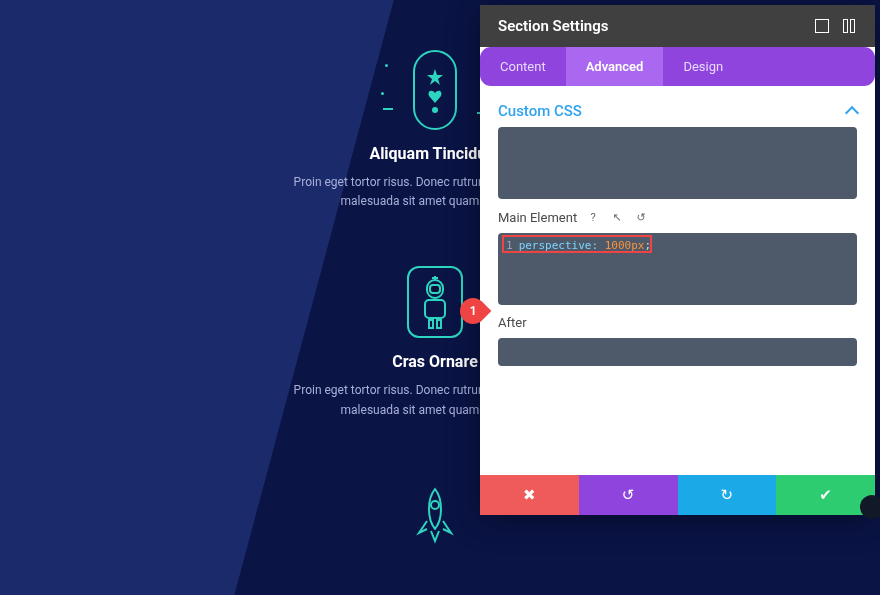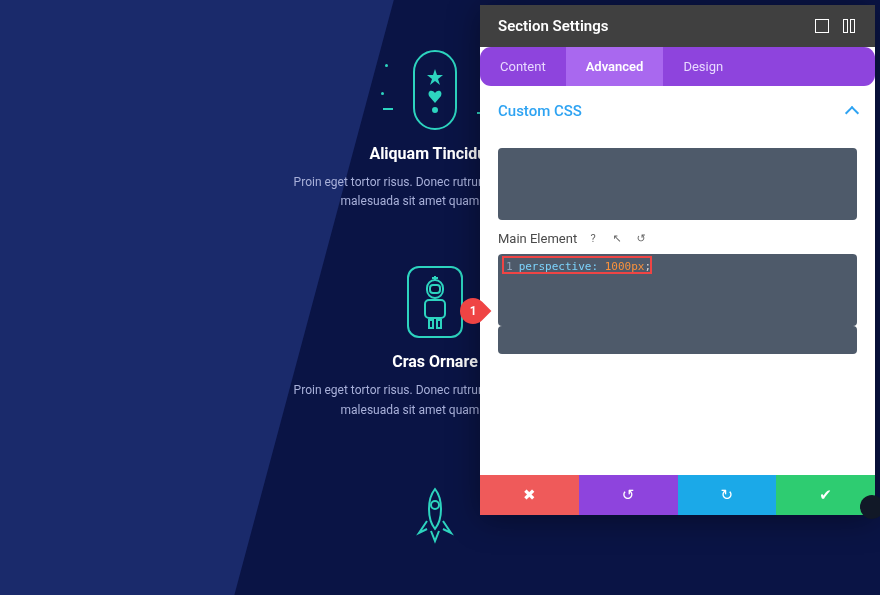--- a/index.html
+++ b/index.html
@@ -75,21 +75,21 @@
   .tab.active { background: #a968ef; color: #fff; font-weight: 600; }
   .panel-body {
     flex: 1;
     padding: 16px 18px 0 18px;
     overflow: hidden;
     position: relative;
   }
   .accordion-head {
     display: flex; justify-content: space-between; align-items: center;
     color: #2ea3f2; font-size: 15px; font-weight: 500;
-    margin-bottom: 28px;
+    margin-bottom: 7px;
     cursor: pointer;
   }
   .chev-up { width:10px; height:10px; border-left:2px solid #2ea3f2; border-top:2px solid #2ea3f2; transform: rotate(45deg); margin-top:4px; }
   .field-label { font-size: 13px; color: #4a4a4a; margin: 10px 0 8px; display:flex; align-items:center; gap:8px;}
   .field-label .mini { width:16px; height:16px; display:inline-flex; align-items:center; justify-content:center; font-size:11px; color:#666; border-radius:50%; }
   .codebox {
     width: 100%; height: 72px;
     background: #4e5a6a;
     border-radius: 4px;
     padding: 6px 8px;
@@ -212,20 +212,21 @@
       <span>Main Element</span>
       <span class="mini">?</span>
       <span class="mini">↖</span>
       <span class="mini">↺</span>
     </div>
     <div class="codebox main" style="position:relative">
       <span class="ln">1</span><span class="kw">perspective:</span> <span class="val">1000px</span><span>;</span>
       <div class="sel-box" style="left:4px;top:2px;width:150px;height:18px"></div>
     </div>
 
+    <div class="field-label">After</div>
     <div class="codebox" style="height:28px"></div>
   </div>
   <div class="panel-foot">
     <div class="fbtn close">✖</div>
     <div class="fbtn undo">↺</div>
     <div class="fbtn redo">↻</div>
     <div class="fbtn ok">✔</div>
   </div>
 </div>
 

